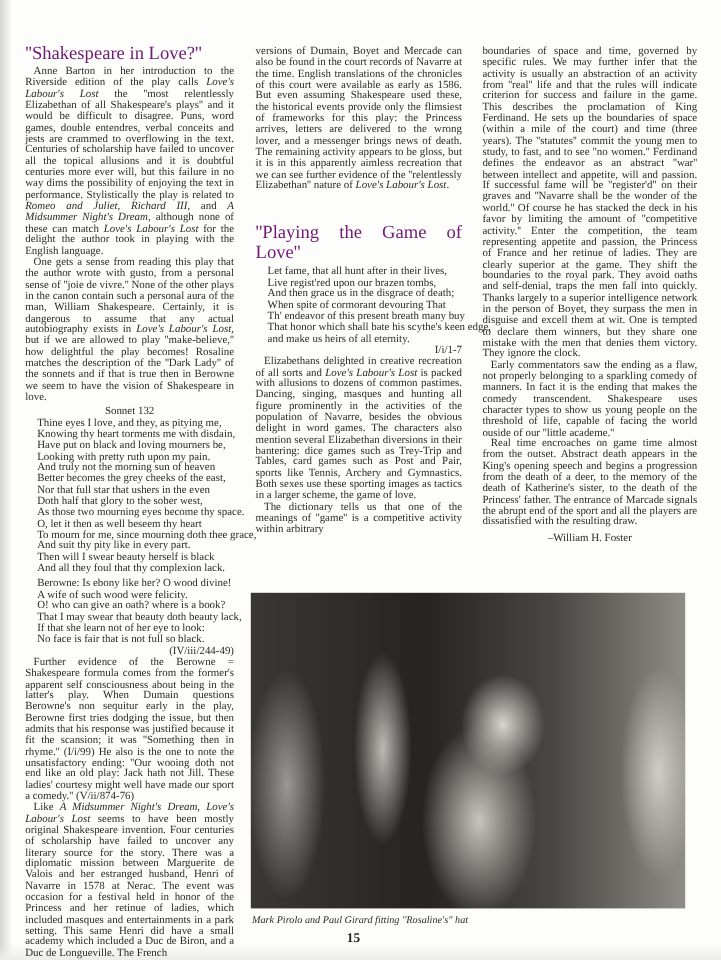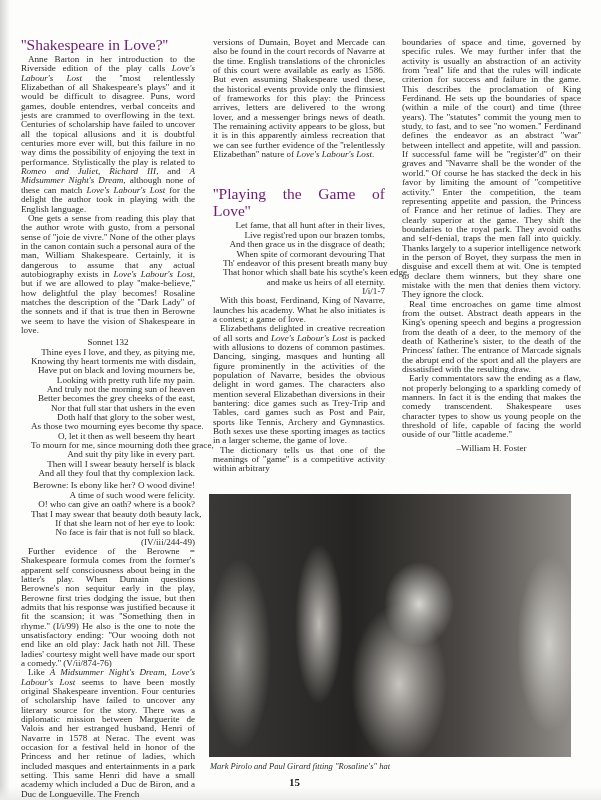--- a/index.html
+++ b/index.html
@@ -31,21 +31,21 @@
     font-weight: normal;
     font-size: 15.5px;
     line-height: 17px;
     margin: 0 0 2px 0;
     color: #701a75;
   }
   #col2 h2 { margin-top: 0; }
   p { margin: 0; text-indent: 7px; }
   p.noindent { text-indent: 0; }
   em { font-style: italic; }
-  .poem { margin: 0 0 0 10px; text-align: right; }
+  .poem { margin: 0 0 0 10px; text-align: left; }
   .poem div { white-space: nowrap; }
   .poem-title { text-align: center; margin-top: 3px; }
   .cite { text-align: right; }
   .gap { height: 3px; }
   .sig { text-align: center; margin-top: 4px; }
   .photo {
     position: absolute; left: 209px; top: 494px; width: 362px; height: 263px;
     background:
       radial-gradient(ellipse 50px 60px at 210px 110px, #d8d6d0 0%, rgba(216,214,208,0) 70%),
       radial-gradient(ellipse 60px 100px at 190px 190px, #c8c5bf 0%, rgba(200,197,191,0) 80%),
@@ -72,36 +72,36 @@
 
 <div class="col" id="col1">
   <h2>''Shakespeare in Love?''</h2>
   <p>Anne Barton in her introduction to the Riverside edition of the play calls <em>Love's Labour's Lost</em> the ''most relentlessly Elizabethan of all Shakespeare's plays'' and it would be difficult to disagree. Puns, word games, double entendres, verbal conceits and jests are crammed to overflowing in the text. Centuries of scholarship have failed to uncover all the topical allusions and it is doubtful centuries more ever will, but this failure in no way dims the possibility of enjoying the text in performance. Stylistically the play is related to <em>Romeo and Juliet, Richard III</em>, and <em>A Midsummer Night's Dream</em>, although none of these can match <em>Love's Labour's Lost</em> for the delight the author took in playing with the English language.</p>
   <p>One gets a sense from reading this play that the author wrote with gusto, from a personal sense of ''joie de vivre.'' None of the other plays in the canon contain such a personal aura of the man, William Shakespeare. Certainly, it is dangerous to assume that any actual autobiography exists in <em>Love's Labour's Lost</em>, but if we are allowed to play ''make-believe,'' how delightful the play becomes! Rosaline matches the description of the ''Dark Lady'' of the sonnets and if that is true then in Berowne we seem to have the vision of Shakespeare in love.</p>
   <div class="poem-title">Sonnet 132</div>
   <div class="poem">
       <div>Thine eyes I love, and they, as pitying me,</div>
       <div>Knowing thy heart torments me with disdain,</div>
       <div>Have put on black and loving mourners be,</div>
-      <div>Looking with pretty ruth life my pain.</div>
+      <div>Looking with pretty ruth upon my pain.</div>
       <div>And truly not the morning sun of heaven</div>
       <div>Better becomes the grey cheeks of the east,</div>
       <div>Nor that full star that ushers in the even</div>
       <div>Doth half that glory to the sober west,</div>
       <div>As those two mourning eyes become thy space.</div>
       <div>O, let it then as well beseem thy heart</div>
       <div>To mourn for me, since mourning doth thee grace,</div>
       <div>And suit thy pity like in every part.</div>
       <div>Then will I swear beauty herself is black</div>
       <div>And all they foul that thy complexion lack.</div>
     </div>
   <div class="gap"></div>
   <div class="poem">
       <div>Berowne: Is ebony like her? O wood divine!</div>
-      <div>A time of such wood were felicity.</div>
+      <div>A wife of such wood were felicity.</div>
       <div>O! who can give an oath? where is a book?</div>
       <div>That I may swear that beauty doth beauty lack,</div>
       <div>If that she learn not of her eye to look:</div>
       <div>No face is fair that is not full so black.</div>
     </div>
   <div class="cite">(IV/iii/244-49)</div>
   <p>Further evidence of the Berowne = Shakespeare formula comes from the former's apparent self consciousness about being in the latter's play. When Dumain questions Berowne's non sequitur early in the play, Berowne first tries dodging the issue, but then admits that his response was justified because it fit the scansion; it was ''Something then in rhyme.'' (I/i/99) He also is the one to note the unsatisfactory ending: ''Our wooing doth not end like an old play: Jack hath not Jill. These ladies' courtesy might well have made our sport a comedy.'' (V/ii/874-76)</p>
   <p>Like <em>A Midsummer Night's Dream, Love's Labour's Lost</em> seems to have been mostly original Shakespeare invention. Four centuries of scholarship have failed to uncover any literary source for the story. There was a diplomatic mission between Marguerite de Valois and her estranged husband, Henri of Navarre in 1578 at Nerac. The event was occasion for a festival held in honor of the Princess and her retinue of ladies, which included masques and entertainments in a park setting. This same Henri did have a small academy which included a Duc de Biron, and a Duc de Longueville. The French</p>
 </div>
 
@@ -112,27 +112,26 @@
   <div class="poem">
       <div>Let fame, that all hunt after in their lives,</div>
       <div>Live regist'red upon our brazen tombs,</div>
       <div>And then grace us in the disgrace of death;</div>
       <div>When spite of cormorant devouring That</div>
       <div>Th' endeavor of this present breath many buy</div>
       <div>That honor which shall bate his scythe's keen edge,</div>
       <div>and make us heirs of all eternity.</div>
     </div>
   <div class="cite">I/i/1-7</div>
-  <p>With this boast, Ferdinand, King of Navarre, launches his academy. What he also initiates is a contest; a game of love.</p>
   <p>Elizabethans delighted in creative recreation of all sorts and <em>Love's Labour's Lost</em> is packed with allusions to dozens of common pastimes. Dancing, singing, masques and hunting all figure prominently in the activities of the population of Navarre, besides the obvious delight in word games. The characters also mention several Elizabethan diversions in their bantering: dice games such as Trey-Trip and Tables, card games such as Post and Pair, sports like Tennis, Archery and Gymnastics. Both sexes use these sporting images as tactics in a larger scheme, the game of love.</p>
   <p>The dictionary tells us that one of the meanings of ''game'' is a competitive activity within arbitrary</p>
 </div>
 
 <div class="col" id="col3">
   <p class="noindent">boundaries of space and time, governed by specific rules. We may further infer that the activity is usually an abstraction of an activity from ''real'' life and that the rules will indicate criterion for success and failure in the game. This describes the proclamation of King Ferdinand. He sets up the boundaries of space (within a mile of the court) and time (three years). The ''statutes'' commit the young men to study, to fast, and to see ''no women.'' Ferdinand defines the endeavor as an abstract ''war'' between intellect and appetite, will and passion. If successful fame will be ''register'd'' on their graves and ''Navarre shall be the wonder of the world.'' Of course he has stacked the deck in his favor by limiting the amount of ''competitive activity.'' Enter the competition, the team representing appetite and passion, the Princess of France and her retinue of ladies. They are clearly superior at the game. They shift the boundaries to the royal park. They avoid oaths and self-denial, traps the men fall into quickly. Thanks largely to a superior intelligence network in the person of Boyet, they surpass the men in disguise and excell them at wit. One is tempted to declare them winners, but they share one mistake with the men that denies them victory. They ignore the clock.</p>
+  <p>Early commentators saw the ending as a flaw, not properly belonging to a sparkling comedy of manners. In fact it is the ending that makes the comedy transcendent. Shakespeare uses character types to show us young people on the threshold of life, capable of facing the world ouside of our ''little academe.''</p>
   <p>Real time encroaches on game time almost from the outset. Abstract death appears in the King's opening speech and begins a progression from the death of a deer, to the memory of the death of Katherine's sister, to the death of the Princess' father. The entrance of Marcade signals the abrupt end of the sport and all the players are dissatisfied with the resulting draw.</p>
-  <p>Early commentators saw the ending as a flaw, not properly belonging to a sparkling comedy of manners. In fact it is the ending that makes the comedy transcendent. Shakespeare uses character types to show us young people on the threshold of life, capable of facing the world ouside of our ''little academe.''</p>
   <div class="sig">–William H. Foster</div>
 </div>
 
 <div class="photo" title="Black-and-white photo of a costume fitting: a woman in a striped ruffled dress wearing a large decorated hat, with men adjusting it"></div>
 <div class="caption">Mark Pirolo and Paul Girard fitting ''Rosaline's'' hat</div>
 <div class="pagenum">15</div>
 
 </body></html>

